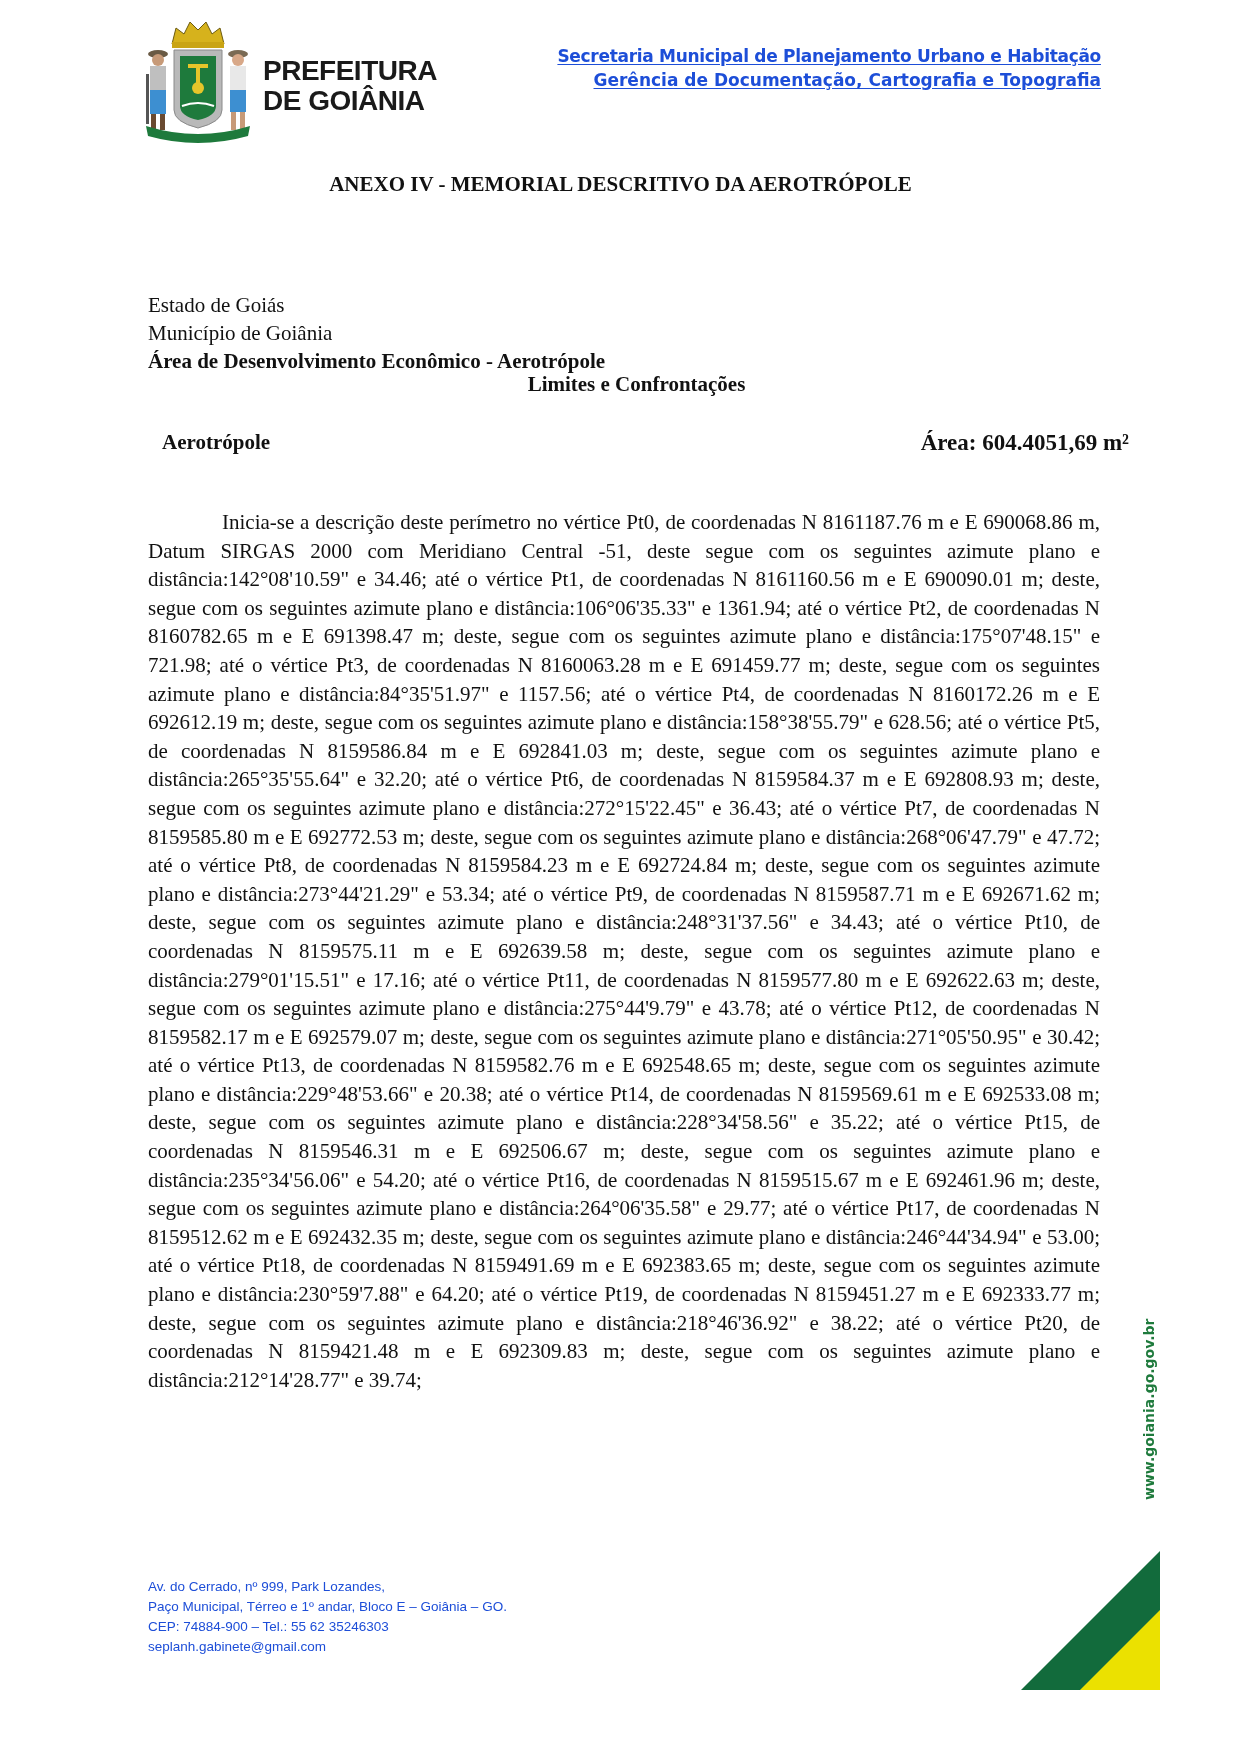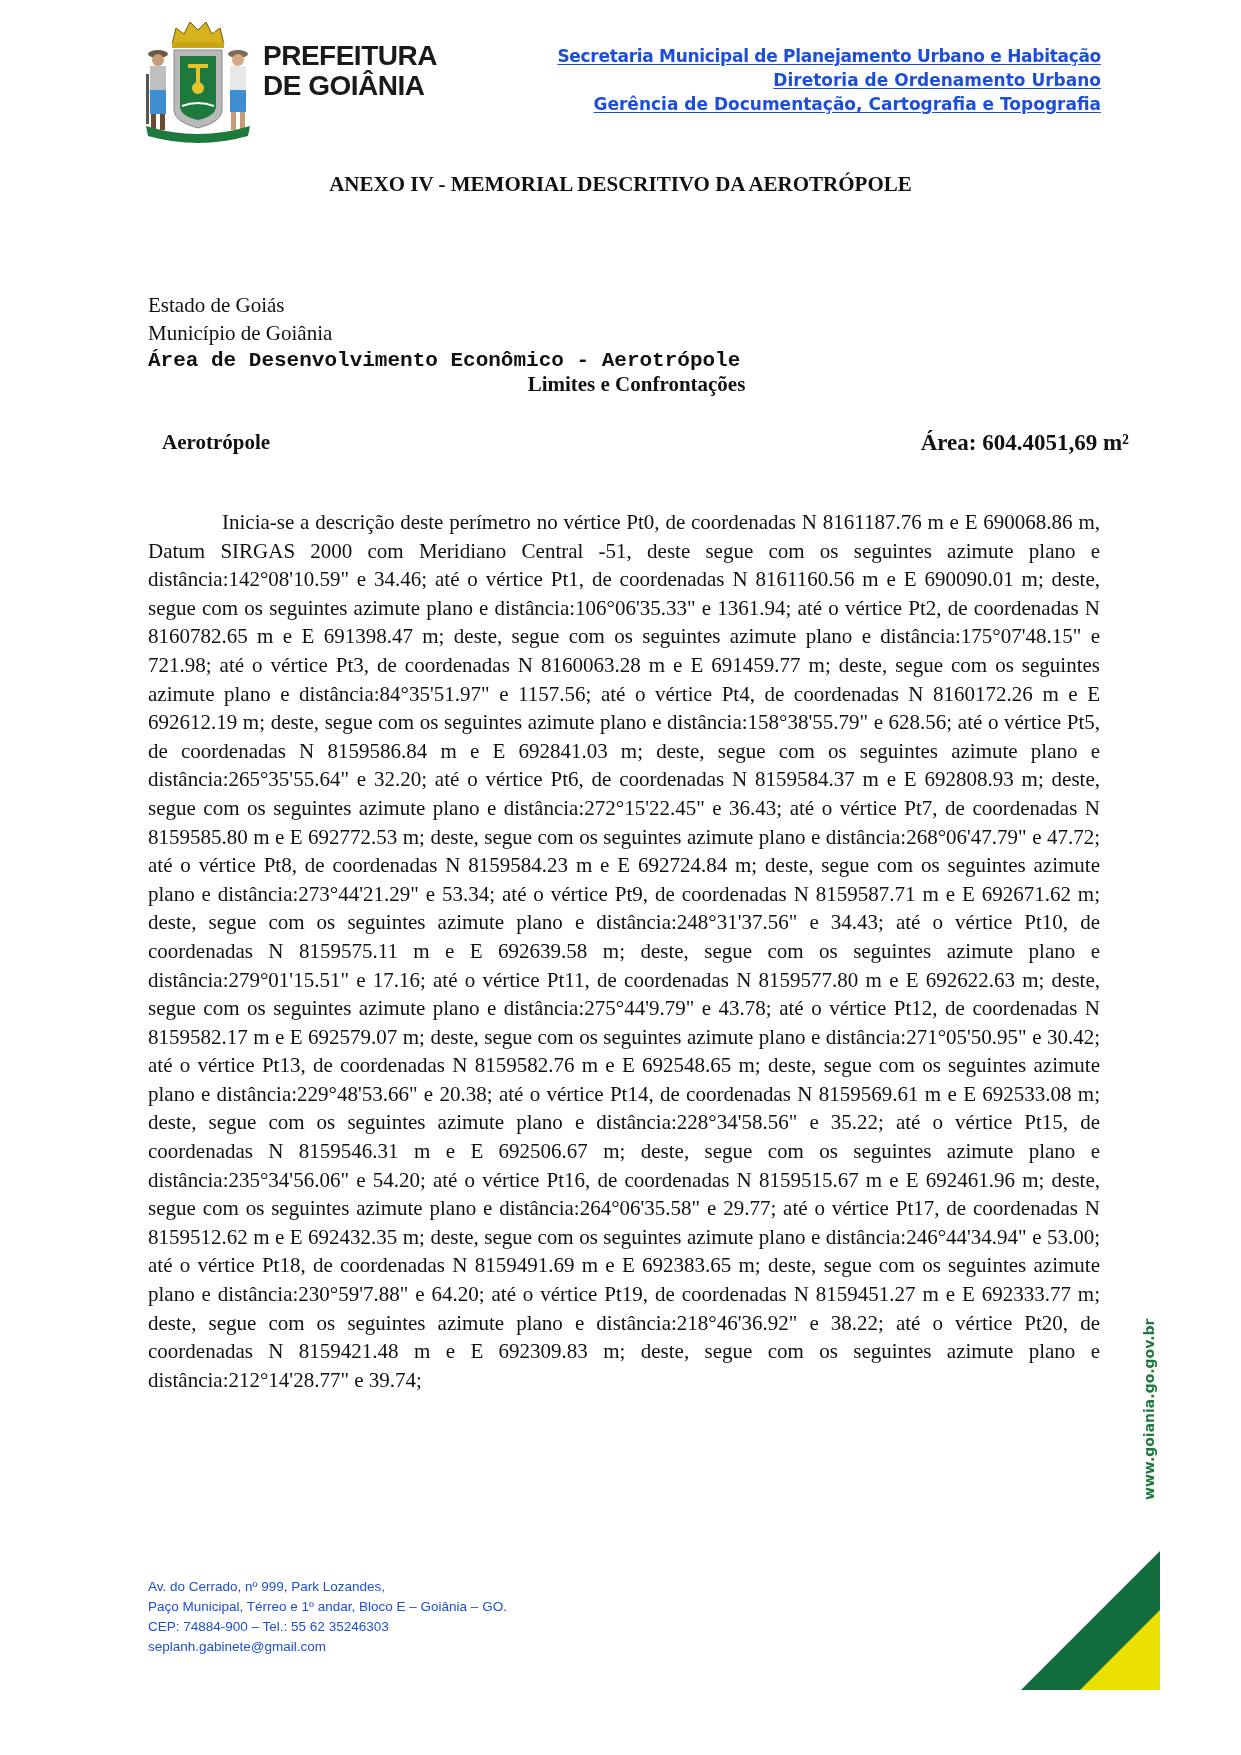--- a/index.html
+++ b/index.html
@@ -1,29 +1,29 @@
 <!DOCTYPE html>
 <html><head>
 <meta charset="utf-8">
 <style>
   html, body { margin: 0; padding: 0; background: #ffffff; }
   body { width: 1241px; height: 1755px; position: relative; overflow: hidden; font-family: "Liberation Serif", serif; color: #111; }
 
   .logo { position: absolute; left: 138px; top: 14px; width: 280px; height: 135px; }
   .logo svg { position: absolute; left: 0; top: 0; }
-  .logo-text { position: absolute; left: 125px; top: 27px; font-family: "Liberation Sans", sans-serif; font-weight: bold; font-size: 28px; line-height: 30px; color: #1a1a1a; letter-spacing: -0.5px; }
+  .logo-text { position: absolute; left: 125px; top: 42px; font-family: "Liberation Sans", sans-serif; font-weight: bold; font-size: 28px; line-height: 30px; color: #1a1a1a; letter-spacing: -0.5px; }
 
   .header-lines { position: absolute; right: 140px; top: 44px; text-align: right; font-family: "DejaVu Sans", sans-serif; font-weight: bold; font-size: 17px; line-height: 24px; color: #1d4ed8; }
   .header-lines div { text-decoration: underline; text-underline-offset: 2px; }
   .header-lines .first { font-family: "DejaVu Sans", sans-serif; font-weight: bold; letter-spacing: -0.3px; }
 
   .doc-title { position: absolute; left: 0; width: 1241px; top: 172px; text-align: center; font-weight: bold; font-size: 21px; }
 
   .loc { position: absolute; left: 148px; top: 258px; font-size: 21px; line-height: 28px; margin-top: 33px; }
-  .loc .bold { font-weight: bold; font-family: Liberation Mono, monospace; }
+  .loc .bold { font-weight: bold; }
 
   .section-title { position: absolute; left: 0; width: 1241px; top: 372px; text-align: center; font-weight: bold; font-size: 21px; padding-left: 32px; box-sizing: border-box; }
 
   .area-left { position: absolute; left: 162px; top: 430px; font-weight: bold; font-size: 21px; }
   .area-right { position: absolute; right: 112px; top: 430px; font-weight: bold; font-size: 23px; }
 
   .body-text { position: absolute; left: 148px; top: 508px; width: 952px; font-size: 21px; line-height: 28.6px; text-align: justify; text-indent: 74px; }
 
   .footer { position: absolute; left: 148px; top: 1577px; font-family: "Liberation Sans", sans-serif; font-size: 13.5px; line-height: 20px; color: #1d4ed8; }
 
@@ -65,21 +65,20 @@
     <path d="M8 112 Q60 128 112 112 L110 122 Q60 136 10 122 Z" fill="#1e7a3c"></path>
   </svg>
   <div class="logo-text">
     <div>PREFEITURA</div>
     <div>DE GOIÂNIA</div>
   </div>
 </div>
 
 <div class="header-lines">
   <div class="first">Secretaria Municipal de Planejamento Urbano e Habitação</div>
-  <div>Diretoria de Ordenamento Urbano</div>
   <div>Gerência de Documentação, Cartografia e Topografia</div>
 </div>
 
 <div class="doc-title">ANEXO IV - MEMORIAL DESCRITIVO DA AEROTRÓPOLE</div>
 
 <div class="loc">
   <div>Estado de Goiás</div>
   <div>Município de Goiânia</div>
   <div class="bold">Área de Desenvolvimento Econômico - Aerotrópole</div>
 </div>

